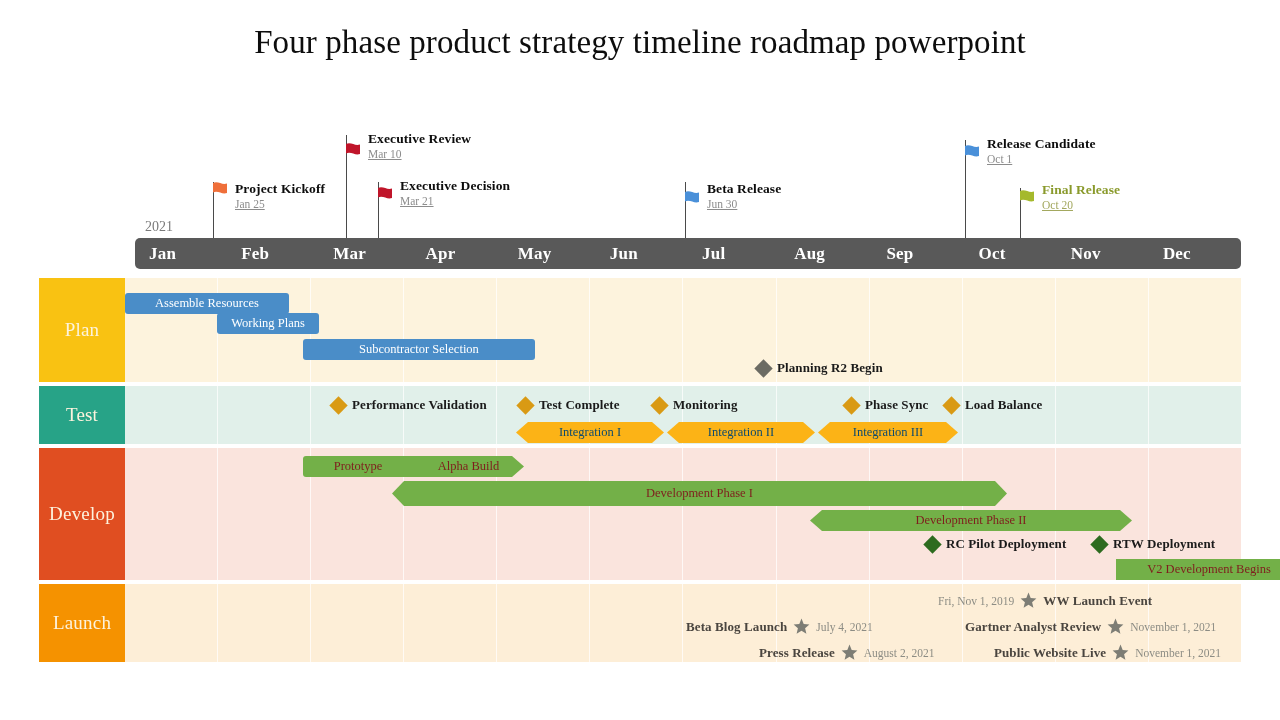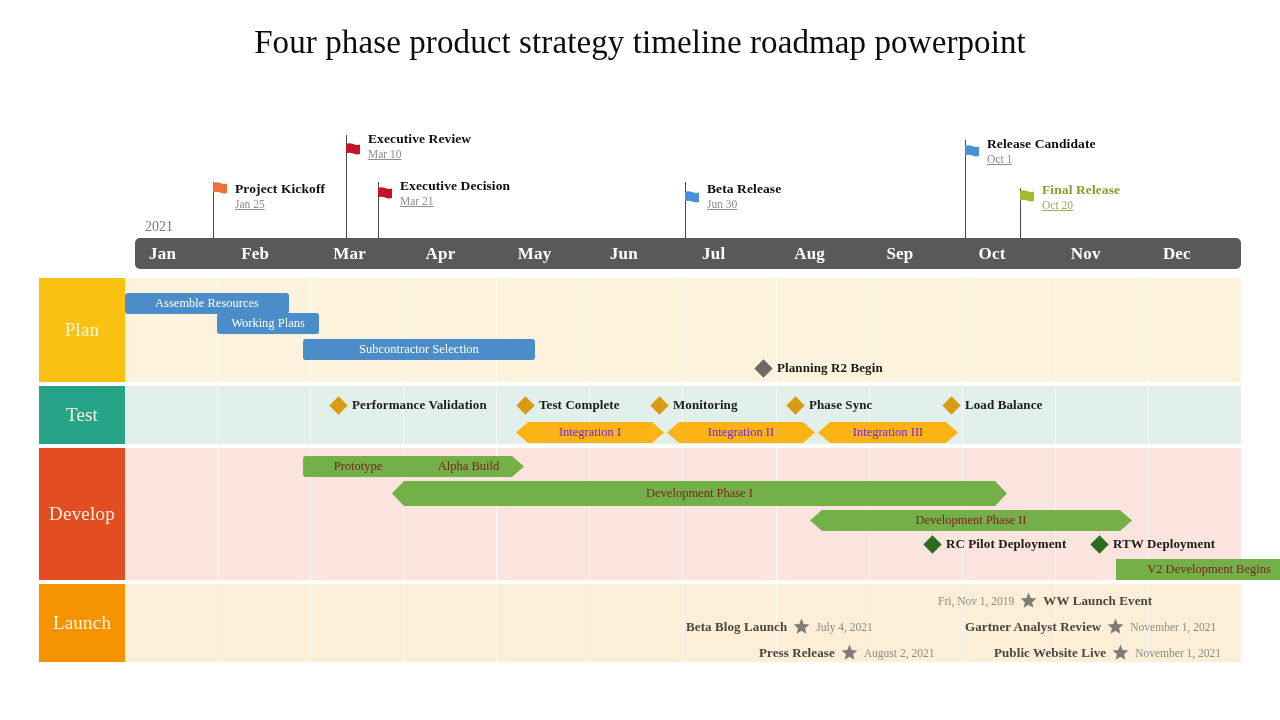--- a/index.html
+++ b/index.html
@@ -91,21 +91,21 @@
     display:flex; align-items:center; justify-content:center;
     white-space:nowrap; padding:0 10px;
   }
 
   
   .chev{
     position:absolute; height:21px;
     display:flex; align-items:center; justify-content:center;
     white-space:nowrap; font-size:12.5px;
   }
-  .chev.amber{ background:#fcb316; color:#6d28d9; }
+  .chev.amber{ background:#fcb316; color:#0c4a6e; }
   .chev.green{ background:#73b048; color:#7f1d1d; }
   .chev.green.tall{ height:25px; }
   .chev.r{ clip-path: polygon(0 0, calc(100% - 12px) 0, 100% 50%, calc(100% - 12px) 100%, 0 100%); }
   .chev.lr{ clip-path: polygon(12px 0, calc(100% - 12px) 0, 100% 50%, calc(100% - 12px) 100%, 12px 100%, 0 50%); }
   .chev.rr{ border-radius:3px 0 0 3px; }
 
   
   .dia-ms{ position:absolute; display:flex; align-items:center; white-space:nowrap; }
   .dia{ width:13px; height:13px; transform:rotate(45deg); flex:0 0 13px; }
   .dia.gray { background:#6b6b63; }
@@ -278,21 +278,21 @@
           <div class="dia-label">Performance Validation</div>
         </div>
         <div class="dia-ms" style="left:394px; top:11px;">
           <div class="dia amber"></div>
           <div class="dia-label">Test Complete</div>
         </div>
         <div class="dia-ms" style="left:528px; top:11px;">
           <div class="dia amber"></div>
           <div class="dia-label">Monitoring</div>
         </div>
-        <div class="dia-ms" style="left:664px; top:11px;">
+        <div class="dia-ms" style="left:720px; top:11px;">
           <div class="dia amber"></div>
           <div class="dia-label">Phase Sync</div>
         </div>
         <div class="dia-ms" style="left:820px; top:11px;">
           <div class="dia amber"></div>
           <div class="dia-label">Load Balance</div>
         </div>
         <div class="chev amber lr" style="left:391px; top:36px; width:148px;">Integration I</div>
         <div class="chev amber lr" style="left:542px; top:36px; width:148px;">Integration II</div>
         <div class="chev amber lr" style="left:693px; top:36px; width:140px;">Integration III</div>

